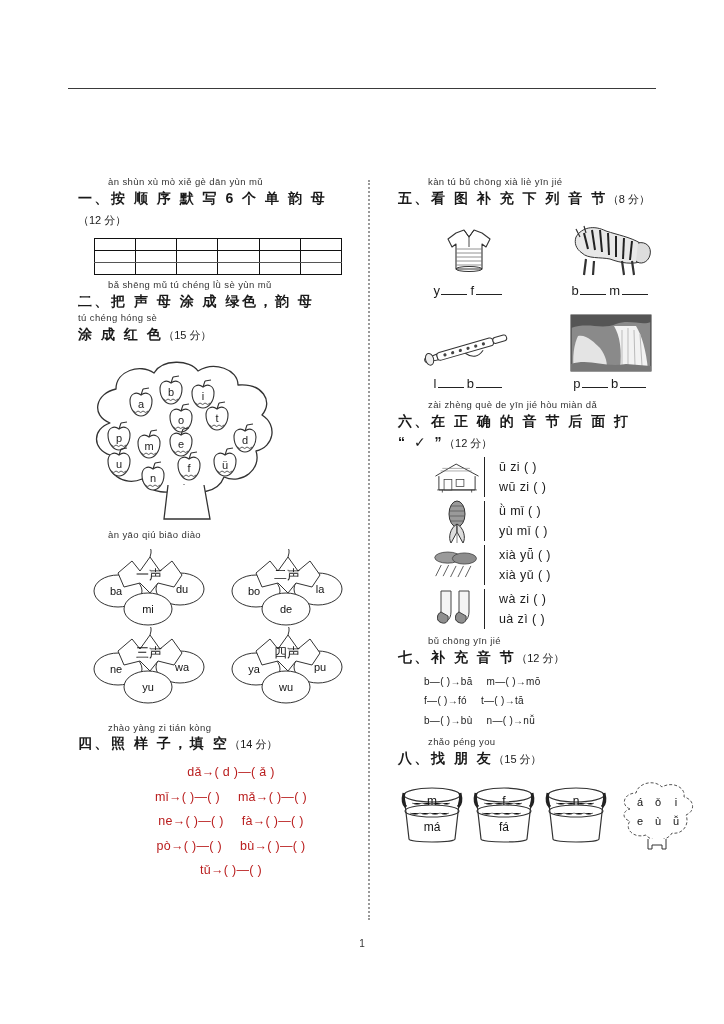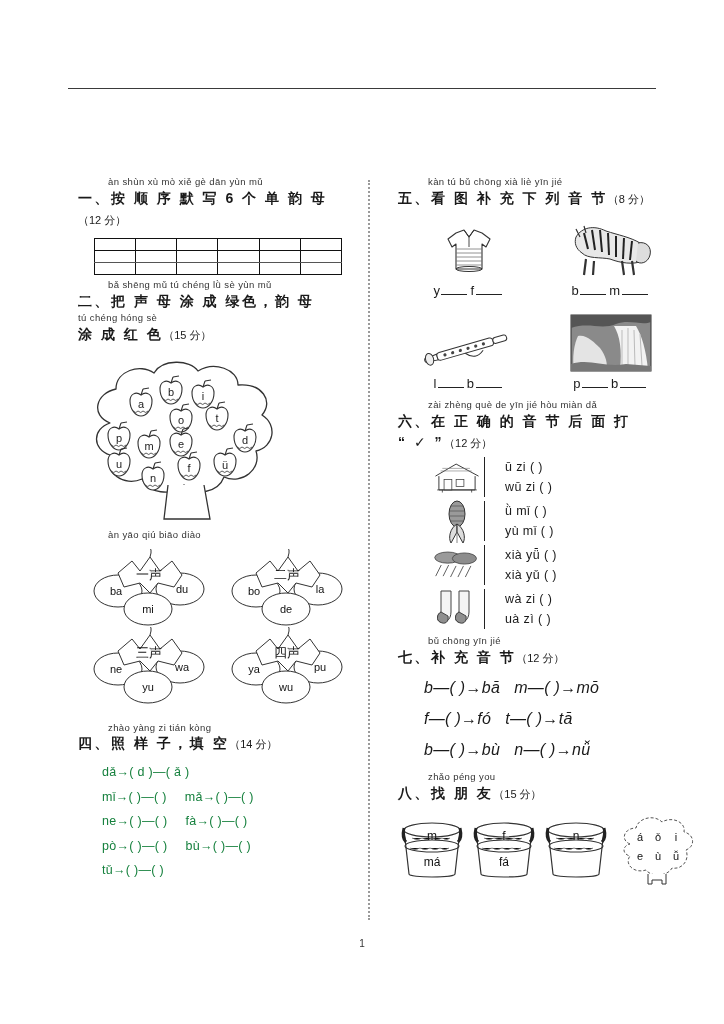--- a/index.html
+++ b/index.html
@@ -35,40 +35,40 @@
   .grid-table tr:nth-child(2) td{border-top:1px solid #555;border-bottom:1px solid #555;}
 
   
   .tree-wrap{margin:10px 0 0 4px;}
 
   
   .flowers{position:relative;width:280px;height:160px;margin-top:6px;}
   .flower{position:absolute;width:128px;height:78px;}
 
   
-  .fill-list{margin:6px 0 0 24px;font-size:12.5px;line-height:1.95;color:#15803d;letter-spacing:.3px;}
+  .fill-list{margin:6px 0 0 24px;font-size:12.5px;line-height:1.95;color:#b91c1c;letter-spacing:.3px;text-align:center;}
   .fill-list .row{white-space:nowrap;}
   .fill-list .gap{display:inline-block;width:18px;}
 
   
   .pic-grid{margin-top:6px;}
   .pic-row{display:flex;align-items:flex-end;}
   .pic-cell{width:142px;text-align:center;}
   .pic-box{height:64px;display:flex;align-items:flex-end;justify-content:center;}
   .pic-ans{font-size:13px;letter-spacing:.5px;margin-top:3px;white-space:nowrap;}
   .pic-ans .bl{display:inline-block;border-bottom:1.4px solid #222;width:26px;height:12px;margin:0 3px 0 1px;}
 
   
   .choice-row{display:flex;align-items:center;margin:4px 0 0 34px;}
   .choice-img{width:50px;height:40px;display:flex;align-items:center;justify-content:center;flex:none;}
-  .choice-bar{border-left:1.4px solid #222;padding-left:20px;margin-left:2px;}
+  .choice-bar{border-left:1.4px solid #222;padding-left:14px;margin-left:2px;}
   .choice-bar div{font-size:12.5px;line-height:1.6;white-space:nowrap;letter-spacing:.4px;}
 
   
-  .s7{margin:4px 0 0 26px;font-size:16px;line-height:1.95;letter-spacing:.3px;font-style:italic;}
+  .s7{margin:4px 0 0 26px;font-size:10px;line-height:1.95;letter-spacing:.3px;}
   .s7 .row{white-space:nowrap;}
   .s7 .gp{display:inline-block;width:14px;}
 
   
   .baskets{display:flex;align-items:flex-start;margin-top:10px;gap:4px;}
   .basket-cell{width:68px;}
   .bush-cell{width:86px;}
 
   svg{display:block;}
   .t{font-family:"Liberation Sans","DejaVu Sans",sans-serif;}

